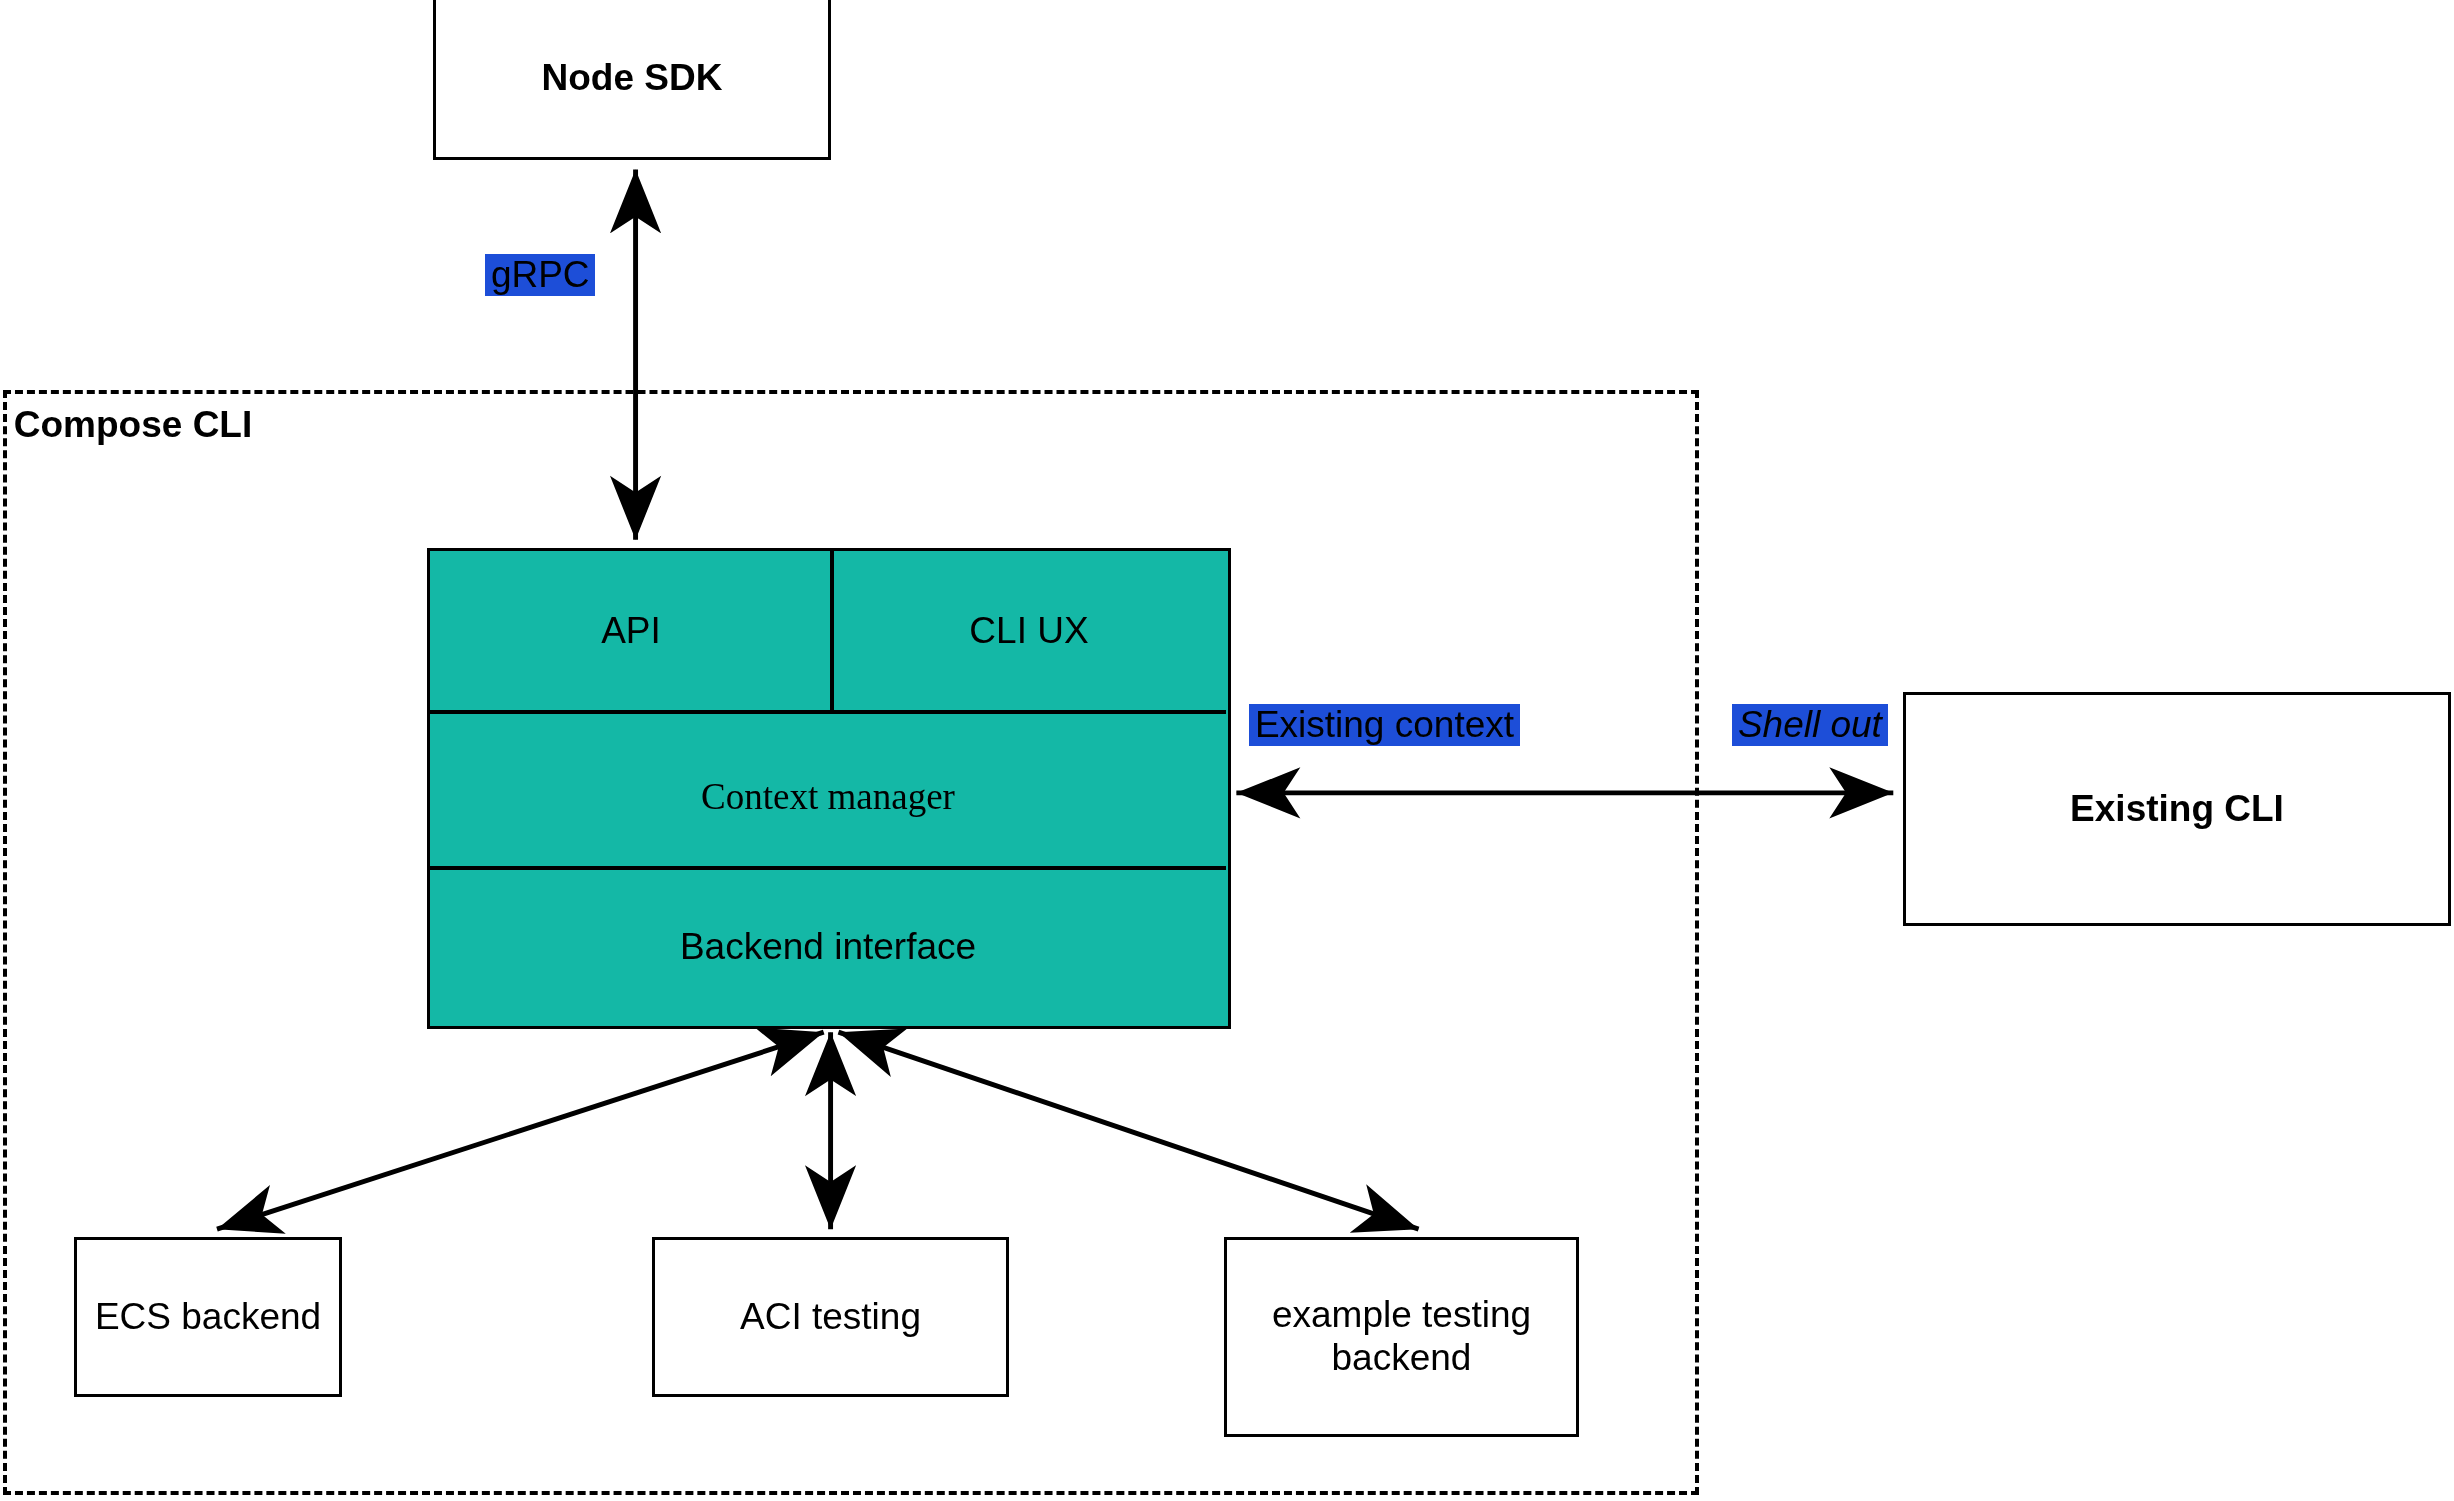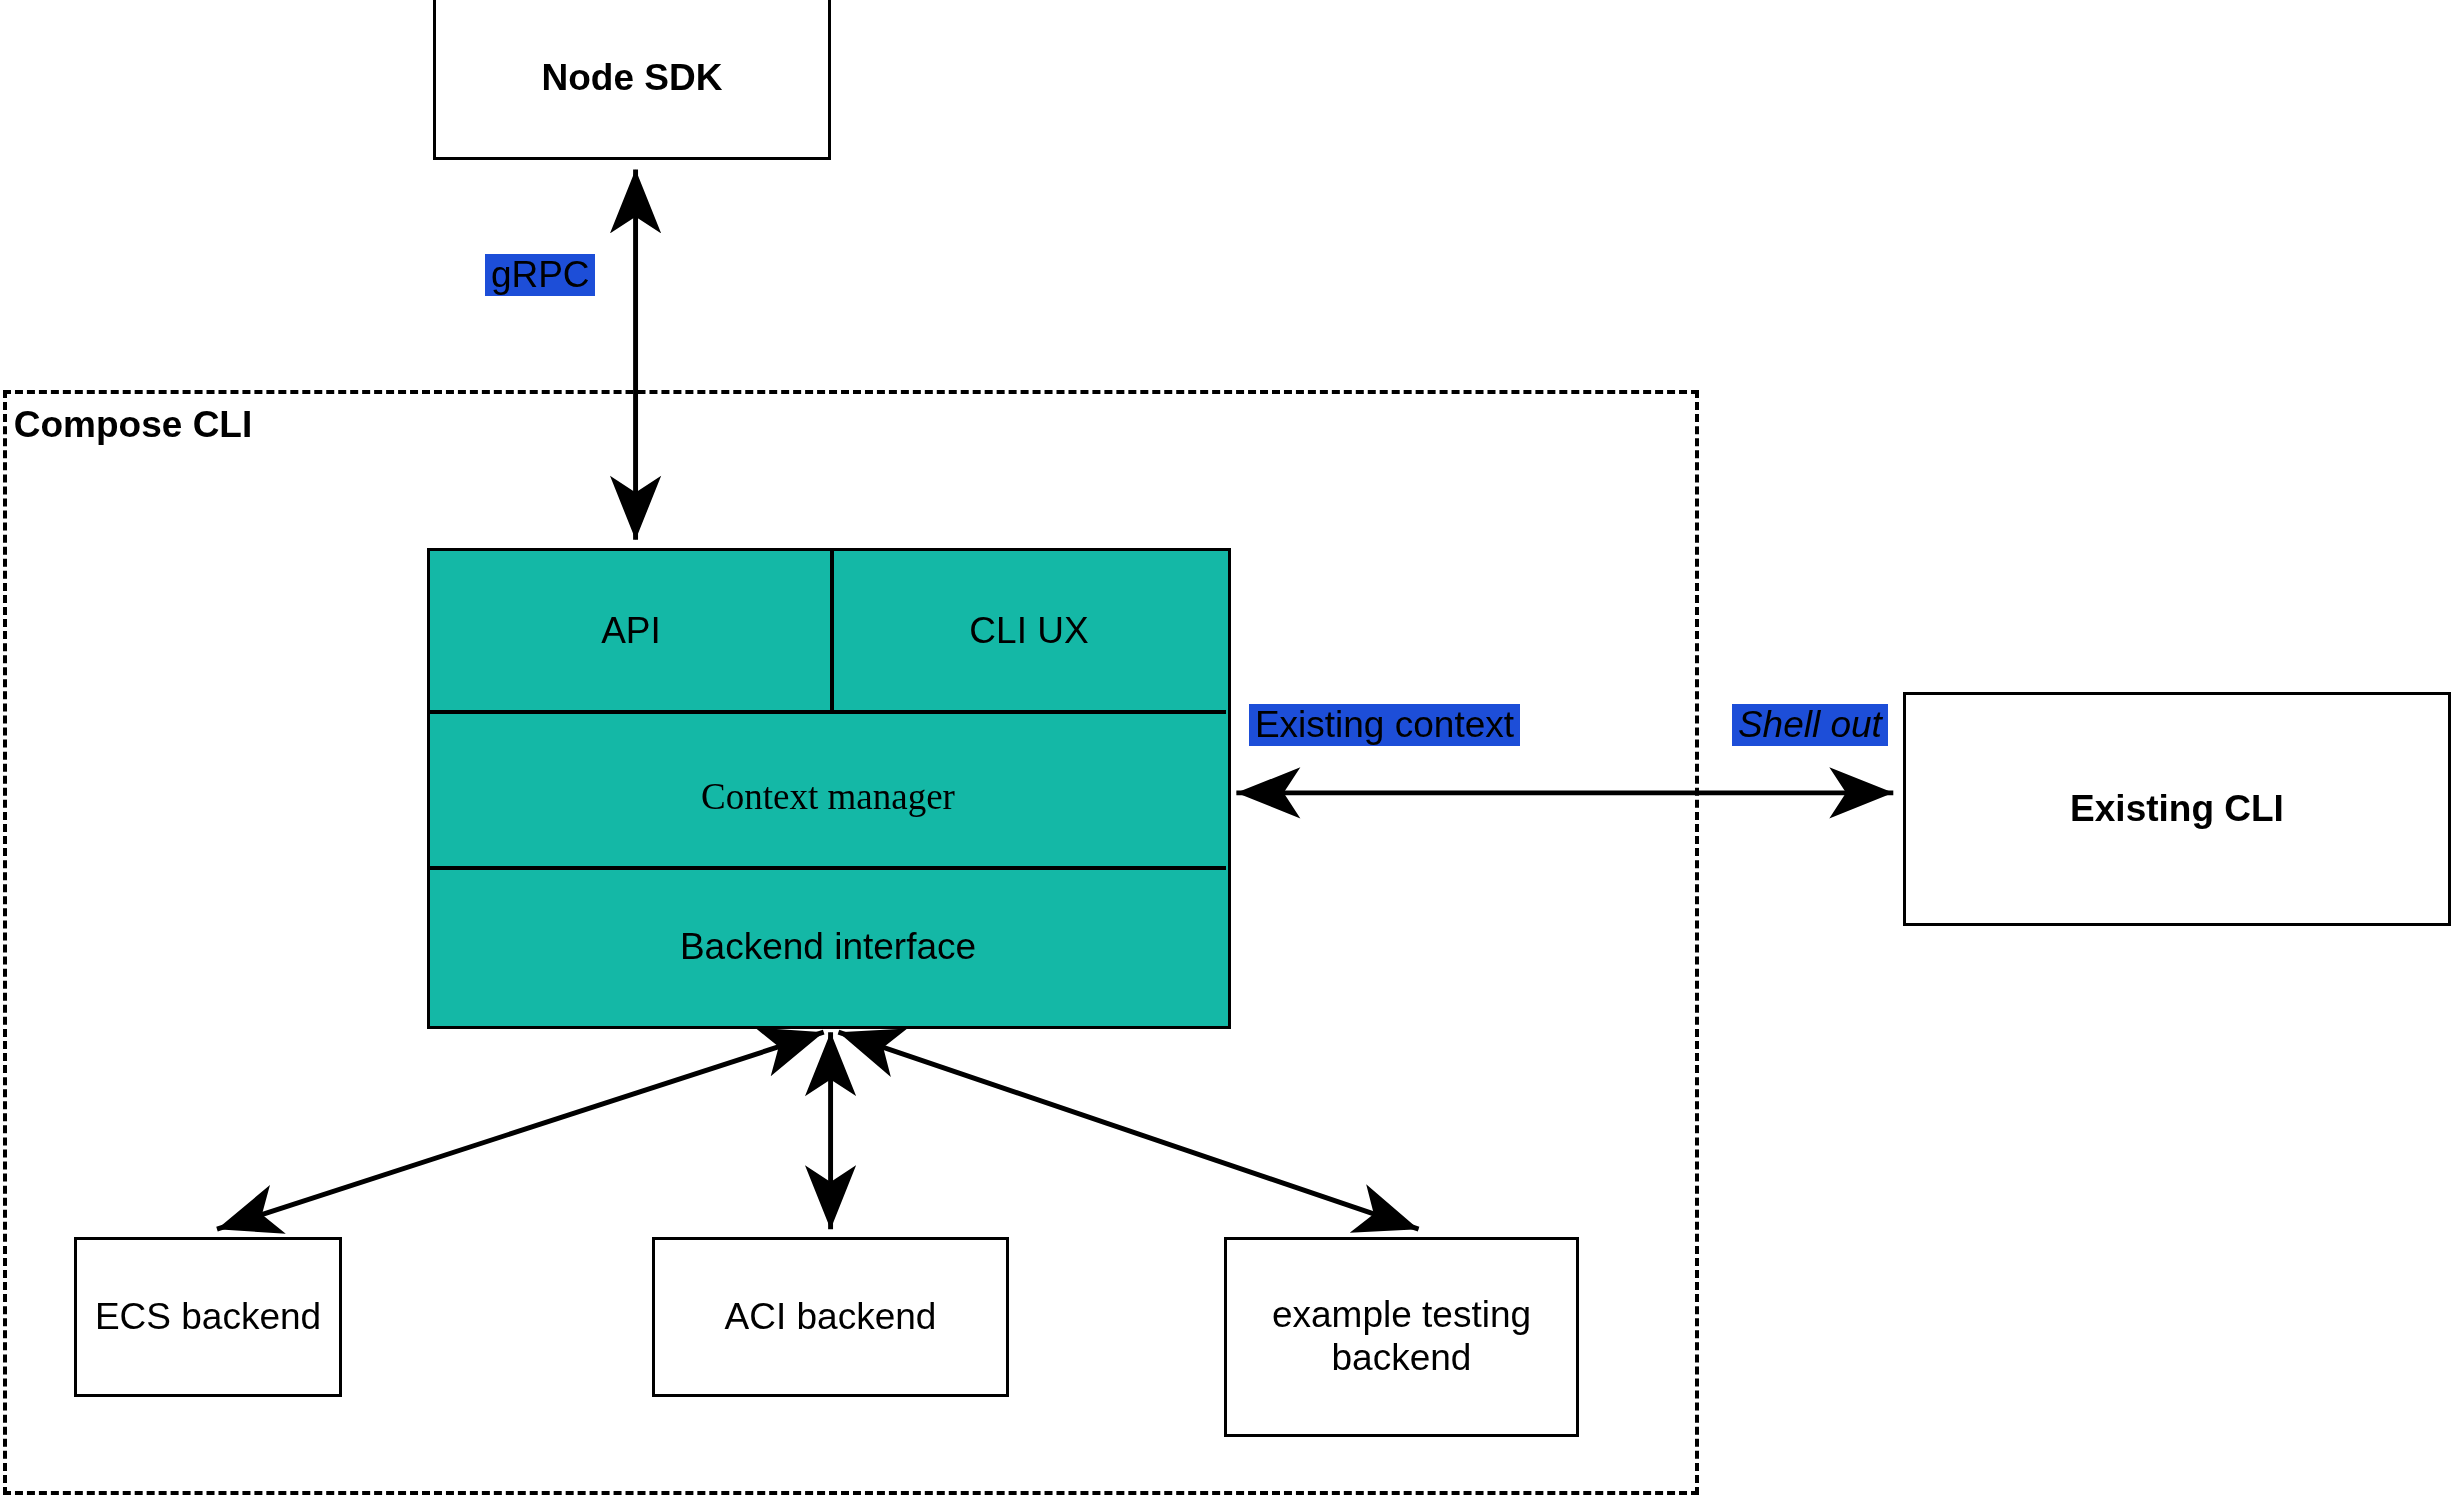--- a/index.html
+++ b/index.html
@@ -158,21 +158,21 @@
 
   <div class="node bold" style="left:1903px; top:672px; width:548px; height:234px;margin-top:20px;">
     <span class="node-label">Existing CLI</span>
   </div>
 
   <div class="node" style="left:74px; top:1237px; width:268px; height:160px;">
     <span class="node-label">ECS backend</span>
   </div>
 
   <div class="node" style="left:652px; top:1237px; width:357px; height:160px;">
-    <span class="node-label">ACI backend</span>
+    <span class="node-label">ACI testing</span>
   </div>
 
   <div class="node" style="left:1224px; top:1237px; width:355px; height:200px;">
     <span class="node-label">example testing
 backend</span>
   </div>
 
   <div class="edge-label" style="left:485px; top:254px;">gRPC</div>
 
   <div class="edge-label" style="left:1249px; top:704px;">Existing context</div>

